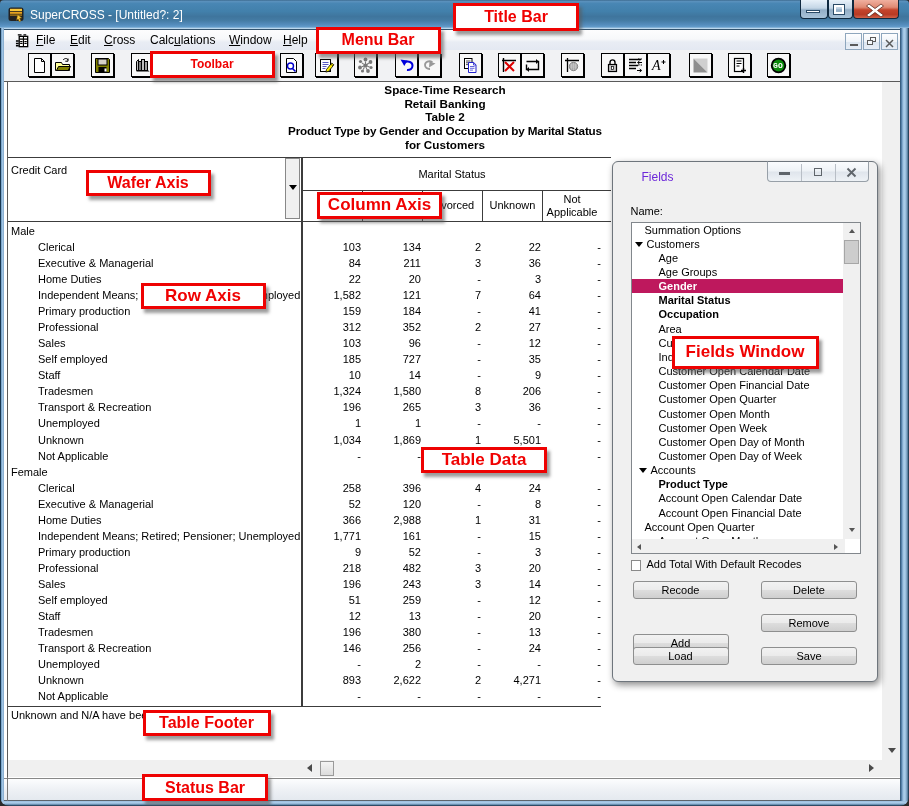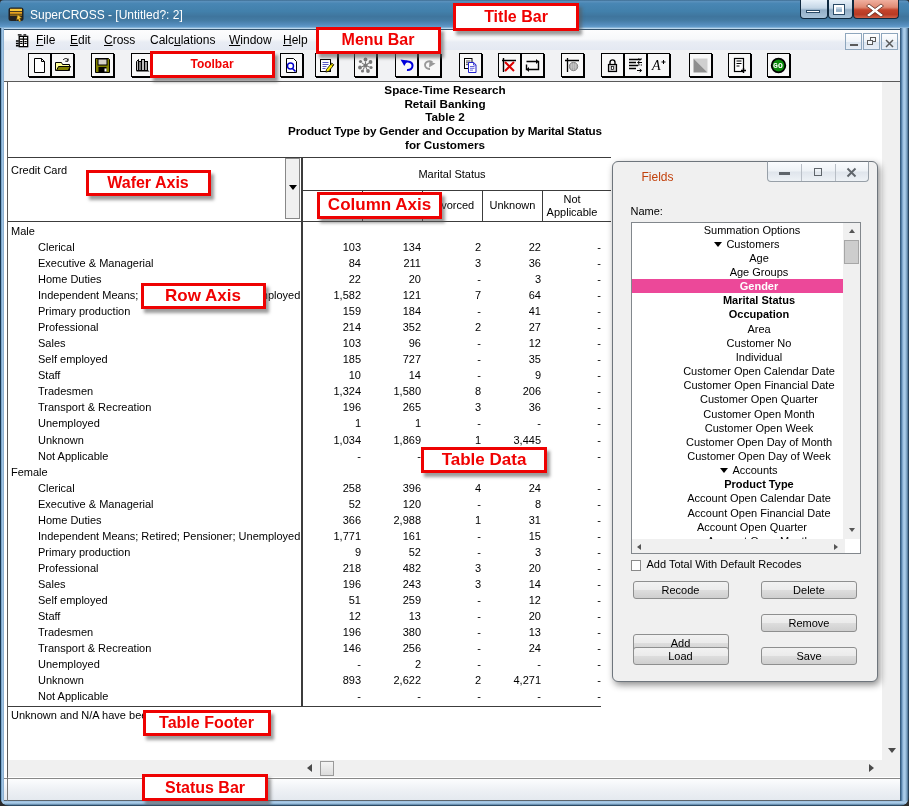--- a/index.html
+++ b/index.html
@@ -54,24 +54,24 @@
 
 
 #fields { position:absolute; left:611.5px; top:161px; width:266px; height:521px;
   background:#f0f0f0; border:1px solid #6e757c; border-radius:6px;
   box-shadow:2px 3px 7px rgba(0,0,0,0.45); }
 #fields .cap { position:absolute; right:8px; top:-1px; height:21px; width:102px;
   border:1px solid #98a0a8; border-top:1px solid #6e757c; border-radius:0 0 4px 4px;
   background:linear-gradient(180deg,#fafcfe 0,#eef2f6 48%,#dfe5ec 52%,#eef2f6 100%); }
 #flist { position:absolute; left:18px; top:59.5px; width:230px; height:332px; background:#fff;
   border:1px solid #82878c; font-size:11px; overflow:hidden; }
-.fi { height:14.17px; line-height:14.17px; white-space:nowrap;text-align:center; }
+.fi { height:14.17px; line-height:14.17px; white-space:nowrap; }
 .tri { display:inline-block; width:0; height:0; border-left:4.5px solid transparent;
   border-right:4.5px solid transparent; border-top:5px solid #000; margin-right:4px; vertical-align:1px; }
-.sel { background:#ec4899; color:#fff; }
+.sel { background:#be185d; color:#fff; }
 .fbtn { position:absolute; width:96px; height:17.5px; border:1px solid #8e8f8f; border-radius:3px;
   background:linear-gradient(180deg,#f2f2f2 0,#ebebeb 48%,#dddddd 52%,#cfcfcf 100%);
   font-size:11px; text-align:center; line-height:16px; color:#000; }
 .wsb { background:#f0f0f0; position:absolute; }
 
 
 #statusbar { position:absolute; left:4px; top:777.5px; width:896px; height:23.5px;
   border-top:1px solid #888; border-bottom:1px solid #5d646b; background:linear-gradient(180deg,#fcfdfe 0,#eef1f5 50%,#e4e9ef 100%); }
 
 
@@ -337,21 +337,21 @@
 <div class="rl" style="padding-left:27px">Unknown</div>
 <div class="rl" style="padding-left:27px">Not Applicable</div>
     </div>
 <div class="dcol" style="left:273px;width:80px">
         <div>&nbsp;</div>
         <div>103</div>
         <div>84</div>
         <div>22</div>
         <div>1,582</div>
         <div>159</div>
-        <div>214</div>
+        <div>312</div>
         <div>103</div>
         <div>185</div>
         <div>10</div>
         <div>1,324</div>
         <div>196</div>
         <div>1</div>
         <div>1,034</div>
         <div>-</div>
         <div>&nbsp;</div>
         <div>258</div>
@@ -440,21 +440,21 @@
         <div>3</div>
         <div>64</div>
         <div>41</div>
         <div>27</div>
         <div>12</div>
         <div>35</div>
         <div>9</div>
         <div>206</div>
         <div>36</div>
         <div>-</div>
-        <div>3,445</div>
+        <div>5,501</div>
         <div>-</div>
         <div>&nbsp;</div>
         <div>24</div>
         <div>8</div>
         <div>31</div>
         <div>15</div>
         <div>3</div>
         <div>20</div>
         <div>14</div>
         <div>12</div>
@@ -503,21 +503,21 @@
     <div class="sbtrack" style="left:0px;top:677.5px;width:893px;height:17.5px"></div>
     <div class="arr" style="left:299px;top:682px;border-top:4px solid transparent;border-bottom:4px solid transparent;border-right:5px solid #4a4a4a"></div>
     <div class="abs" style="left:312px;top:678.5px;width:14px;height:15.5px;background:linear-gradient(180deg,#f4f4f4,#dcdcdc);border:1px solid #9a9a9a"></div>
     <div class="arr" style="left:861px;top:682px;border-top:4px solid transparent;border-bottom:4px solid transparent;border-left:5px solid #4a4a4a"></div>
 
     <div class="sbtrack" style="left:874px;top:0;width:19px;height:678px"></div>
     <div class="arr" style="left:880px;top:666px;border-left:4px solid transparent;border-right:4px solid transparent;border-top:5px solid #4a4a4a"></div>
   </div>
 
   <div id="fields">
-    <div style="position:absolute;left:29px;top:8px;font-size:12px;color:#c2410c">Fields</div>
+    <div style="position:absolute;left:29px;top:8px;font-size:12px;color:#6d28d9">Fields</div>
     <div class="cap">
       <div class="abs" style="left:33.5px;top:2px;width:1px;height:17px;background:#b8bec6"></div>
       <div class="abs" style="left:67.5px;top:2px;width:1px;height:17px;background:#b8bec6"></div>
       <div class="abs" style="left:11px;top:9.5px;width:11px;height:3px;background:#5f656b"></div>
       <div class="abs" style="left:46px;top:6px;width:8px;height:8px;border:1.5px solid #5f656b"></div>
       <svg class="abs" style="left:78px;top:5px" width="11" height="11" viewBox="0 0 11 11">
           <path d="M1.5 1.5l8 8M9.5 1.5l-8 8" stroke="#5f656b" stroke-width="1.9"></path>
         </svg>
     </div>
     <div style="position:absolute;left:18px;top:43px;font-size:11px">Name:</div>
@@ -568,16 +568,17 @@
   <div id="statusbar"></div>
   <div class="abs" style="left:7px;top:777px;width:1px;height:24px;background:#777"></div>
   <div class="abs" style="left:0;top:0;width:909px;height:806px;border-radius:4px 4px 9px 9px;box-shadow:0 0 0 14px #2b2b2b;z-index:60;pointer-events:none"></div>
 
 <div class="rlab" style="left:453px;top:3px;width:126px;height:28px;font-size:16px">Title Bar</div>
 <div class="rlab" style="left:315.5px;top:26.5px;width:125px;height:27px;font-size:16px">Menu Bar</div>
 <div class="rlab" style="left:149.5px;top:50.5px;width:125px;height:27px;font-size:12px">Toolbar</div>
 <div class="rlab" style="left:85.5px;top:169.5px;width:125px;height:26px;font-size:16px">Wafer Axis</div>
 <div class="rlab" style="left:317px;top:191.5px;width:125px;height:27px;font-size:17px">Column Axis</div>
 <div class="rlab" style="left:140.5px;top:282.5px;width:125px;height:26px;font-size:17px">Row Axis</div>
+<div class="rlab" style="left:671.5px;top:335.5px;width:147px;height:33px;font-size:17px">Fields Window</div>
 <div class="rlab" style="left:421px;top:446.5px;width:126px;height:26px;font-size:17px">Table Data</div>
 <div class="rlab" style="left:142.5px;top:709.5px;width:128px;height:26px;font-size:16px">Table Footer</div>
 <div class="rlab" style="left:142px;top:774px;width:126px;height:27px;font-size:16px">Status Bar</div>
 </div>
 
 </body></html>

